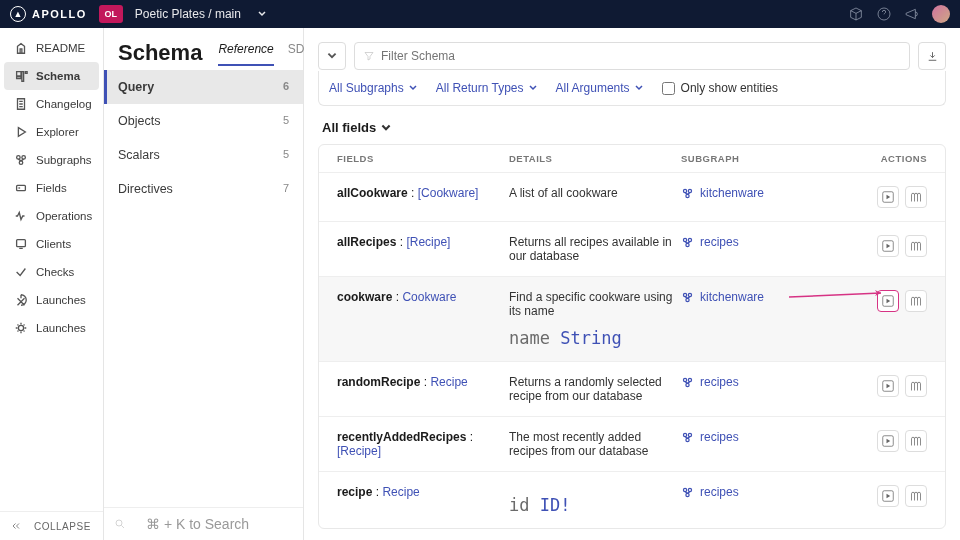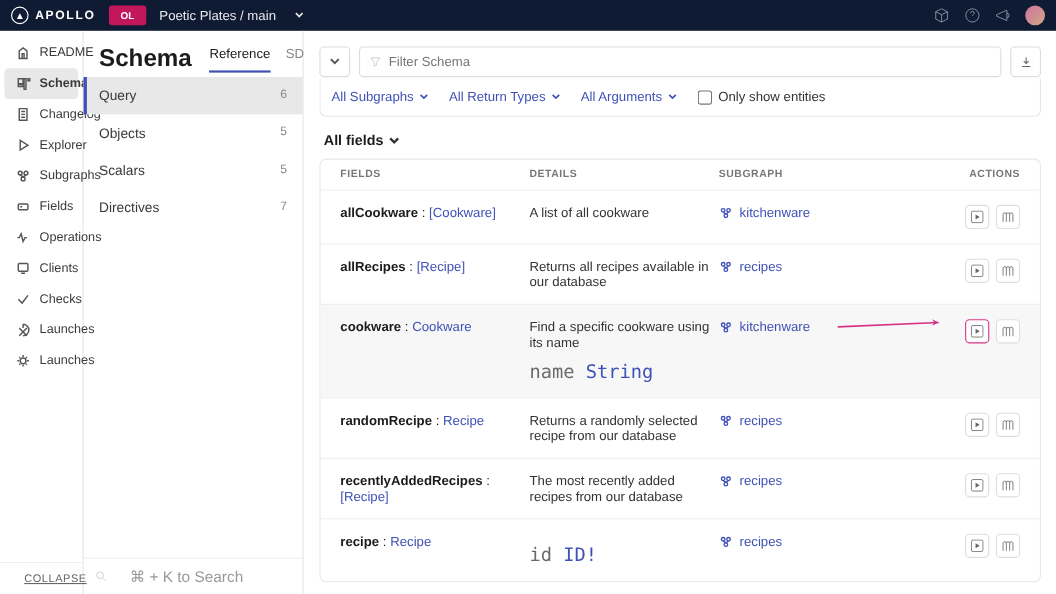--- a/index.html
+++ b/index.html
@@ -1,42 +1,42 @@
 <!DOCTYPE html>
 <html><head>
 <meta charset="utf-8">
 <style>
 * { box-sizing: border-box; margin: 0; padding: 0; }
 body { font-family: -apple-system, BlinkMacSystemFont, "Segoe UI", sans-serif; font-size: 12.5px; color: #1b1b1b; background: #fff; width: 960px; height: 540px; overflow: hidden; }
 .topbar { height: 28px; background: #0f1a33; display: flex; align-items: center; padding: 0 10px; color: #fff; gap: 12px; }
 .logo-wrap { display: flex; align-items: center; gap: 6px; }
 .logo-circle { width: 16px; height: 16px; border: 1.5px solid #fff; border-radius: 50%; display: flex; align-items: center; justify-content: center; font-size: 9px; }
 .logo-txt { font-weight: 600; letter-spacing: 1.5px; font-size: 11px; }
-.org-badge { width: 34px; height: 18px; background: #c2185b; border-radius: 3px; font-size: 9px; font-weight: 700; display: flex; align-items: center; justify-content: center; }
+.org-badge { width: 24px; height: 18px; background: #c2185b; border-radius: 3px; font-size: 9px; font-weight: 700; display: flex; align-items: center; justify-content: center; }
 .graph-picker { font-size: 12px; opacity: 0.9; display: flex; align-items: center; gap: 16px; cursor: pointer; }
 .top-spacer { flex: 1; }
 .top-icons { display: flex; gap: 12px; align-items: center; opacity: 0.8; }
 .top-icons svg { cursor: pointer; }
 .avatar { width: 18px; height: 18px; border-radius: 50%; background: linear-gradient(135deg,#f8b,#fc9); }
 .main { display: flex; height: calc(100% - 28px); }
-.sidebar { width: 76px; border-right: 1px solid #e5e5e5; display: flex; flex-direction: column; }
+.sidebar { width: 104px; border-right: 1px solid #e5e5e5; display: flex; flex-direction: column; }
 .side-items { padding: 6px 0; }
 .side-item { display: flex; align-items: center; gap: 8px; padding: 7px 10px; font-size: 11.5px; color: #3a3a3a; cursor: pointer; border-radius: 4px; margin: 0 4px; }
 .side-item.active { background: #e8e8e8; font-weight: 600; }
 .side-item svg { width: 14px; height: 14px; stroke: #555; fill: none; stroke-width: 1.5; flex-shrink: 0; }
-.collapse { margin-top: auto; padding: 8px 10px; display: flex; align-items: center; gap: 12px; font-size: 10px; letter-spacing: 0.5px; color: #666; cursor: pointer; border-top: 1px solid #eee; text-decoration: underline; }
+.collapse { margin-top: auto; padding: 8px 10px; display: flex; align-items: center; gap: 12px; font-size: 10px; letter-spacing: 0.5px; color: #666; cursor: pointer; border-top: 1px solid #eee; }
 .secondpane { width: 200px; border-right: 1px solid #e5e5e5; display: flex; flex-direction: column; }
 .title-row { display: flex; align-items: flex-end; gap: 16px; padding: 12px 14px 0; }
 .title-row h1 { font-size: 22px; font-weight: 700; }
 .tabs { display: flex; gap: 14px; font-size: 12px; }
 .tab { padding: 0 0 8px; color: #888; cursor: pointer; }
-.tab.active { color: #1b1b1b; border-bottom: 2.5px solid #3f51b5; font-weight: 500; }
+.tab.active { color: #1b1b1b; border-bottom: 2.5px solid #3f51b5; font-weight: 500; font-style: italic; }
 .typelist { padding: 4px 0; }
 .type-item { display: flex; justify-content: space-between; padding: 10px 14px; font-size: 12.5px; color: #3a3a3a; cursor: pointer; }
-.type-item.active { background: #e8e8e8; border-left: 3px solid #3f51b5; padding-left: 11px; font-weight: 400; }
+.type-item.active { background: #e8e8e8; border-left: 3px solid #3f51b5; padding-left: 11px; font-weight: 700; }
 .type-item .count { color: #888; font-size: 11px; }
 .searchbar { margin-top: auto; padding: 8px 10px; font-size: 14px; color: #999; display: flex; align-items: center; gap: 20px; border-top: 1px solid #eee; }
 .content { flex: 1; overflow-y: auto; padding: 14px 14px 20px; background: #fff; }
 .filterbar { display: flex; gap: 8px; margin-bottom: 2px; }
 .caretbox { width: 28px; height: 28px; border: 1px solid #ddd; border-radius: 4px; display: flex; align-items: center; justify-content: center; cursor: pointer; }
 .searchfield { flex: 1; border: 1px solid #ddd; border-radius: 4px; display: flex; align-items: center; padding: 0 8px; gap: 6px; color: #999; }
 .searchfield input { border: none; outline: none; font-size: 12px; flex: 1; background: transparent; }
 .dlbox { width: 28px; height: 28px; border: 1px solid #ddd; border-radius: 4px; display: flex; align-items: center; justify-content: center; cursor: pointer; }
 .filterrow2 { display: flex; align-items: center; gap: 18px; padding: 10px 10px; border: 1px solid #e5e5e5; border-top: none; border-radius: 0 0 6px 6px; margin-top: -1px; }
 .fbtn { color: #3f51b5; font-size: 12px; cursor: pointer; display: flex; align-items: center; gap: 4px; }

